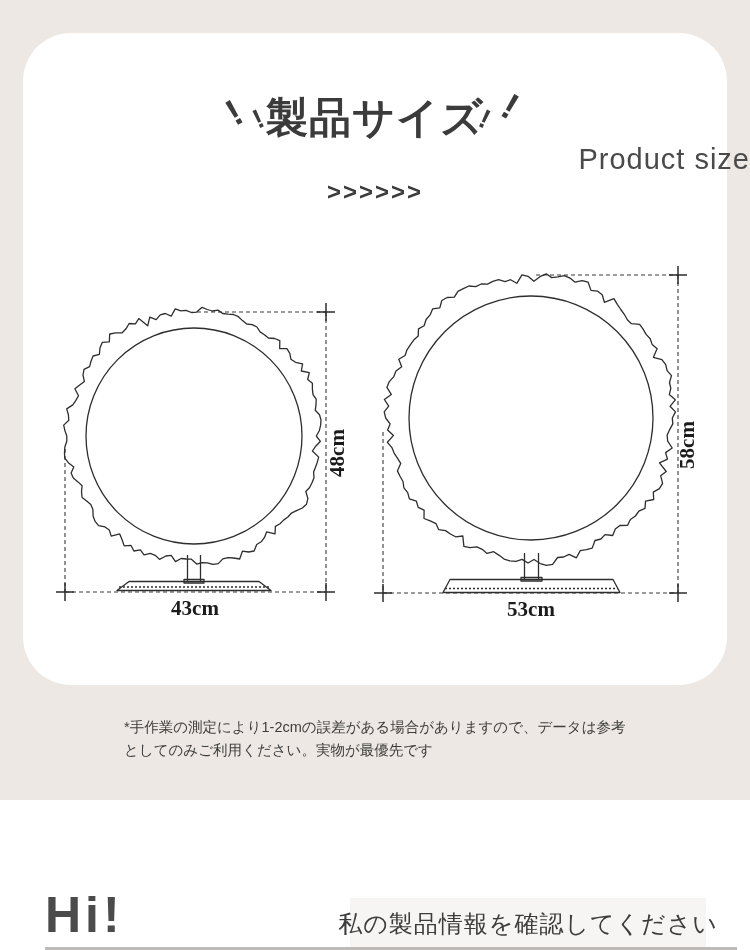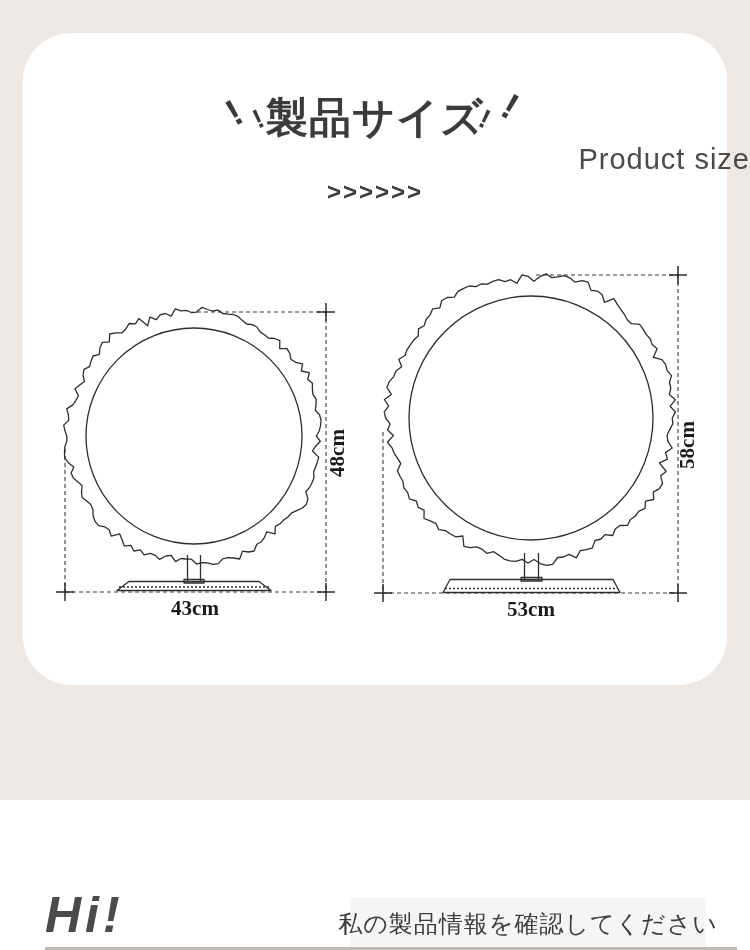--- a/index.html
+++ b/index.html
@@ -47,21 +47,21 @@
     font-size:21px;font-weight:600;
   }
   
   .disclaimer{
     position:absolute;left:124px;top:716px;width:516px;
     font-size:14.5px;line-height:1.6;color:#3D3D3D;
   }
   
   .footer-greeting{
     position:absolute;left:45px;top:890px;
-    font-size:50px;font-weight:700;letter-spacing:4px;color:#4B4B4B;line-height:1;font-style:italic;
+    font-size:50px;font-weight:700;letter-spacing:4px;color:#4B4B4B;line-height:1;
   }
   .footer-box{
     position:absolute;left:350px;top:898px;width:356px;height:52px;
     background:#F7F5F3;display:flex;align-items:center;justify-content:center;text-align:center;
   }
   .footer-message{
     font-size:24px;font-weight:500;letter-spacing:1px;color:#3C3C3C;white-space:nowrap;
   }
   .bottom-strip{
     position:absolute;left:45px;top:947px;width:692px;height:3px;background:#BDBAB7;
@@ -144,19 +144,20 @@
       <line class="draw" x1="154.5" y1="300" x2="154.5" y2="326"></line>
       <line class="draw" x1="168.5" y1="300" x2="168.5" y2="326"></line>
       <rect class="draw" x="151" y="324.5" width="21" height="3.5"></rect>
       <path class="draw" d="M73,339.5 L80,326.5 L243,326.5 L250,339.5 Z"></path>
       <line class="draw" x1="75" y1="335.5" x2="248" y2="335.5" stroke-dasharray="2 2"></line>
     </g>
     <text class="dim-label" transform="translate(324,192) rotate(-90)" text-anchor="middle">58cm</text>
     <text class="dim-label" x="161" y="363" text-anchor="middle">53cm</text>
   </svg>
 
+  <div class="disclaimer">*手作業の測定により1-2cmの誤差がある場合がありますので、データは参考としてのみご利用ください。実物が最優先です</div>
 
   <div class="footer-greeting">Hi!</div>
   <div class="footer-box">
     <span class="footer-message">私の製品情報を確認してください</span>
   </div>
   <div class="bottom-strip"></div>
 </div>
 
 </body></html>

